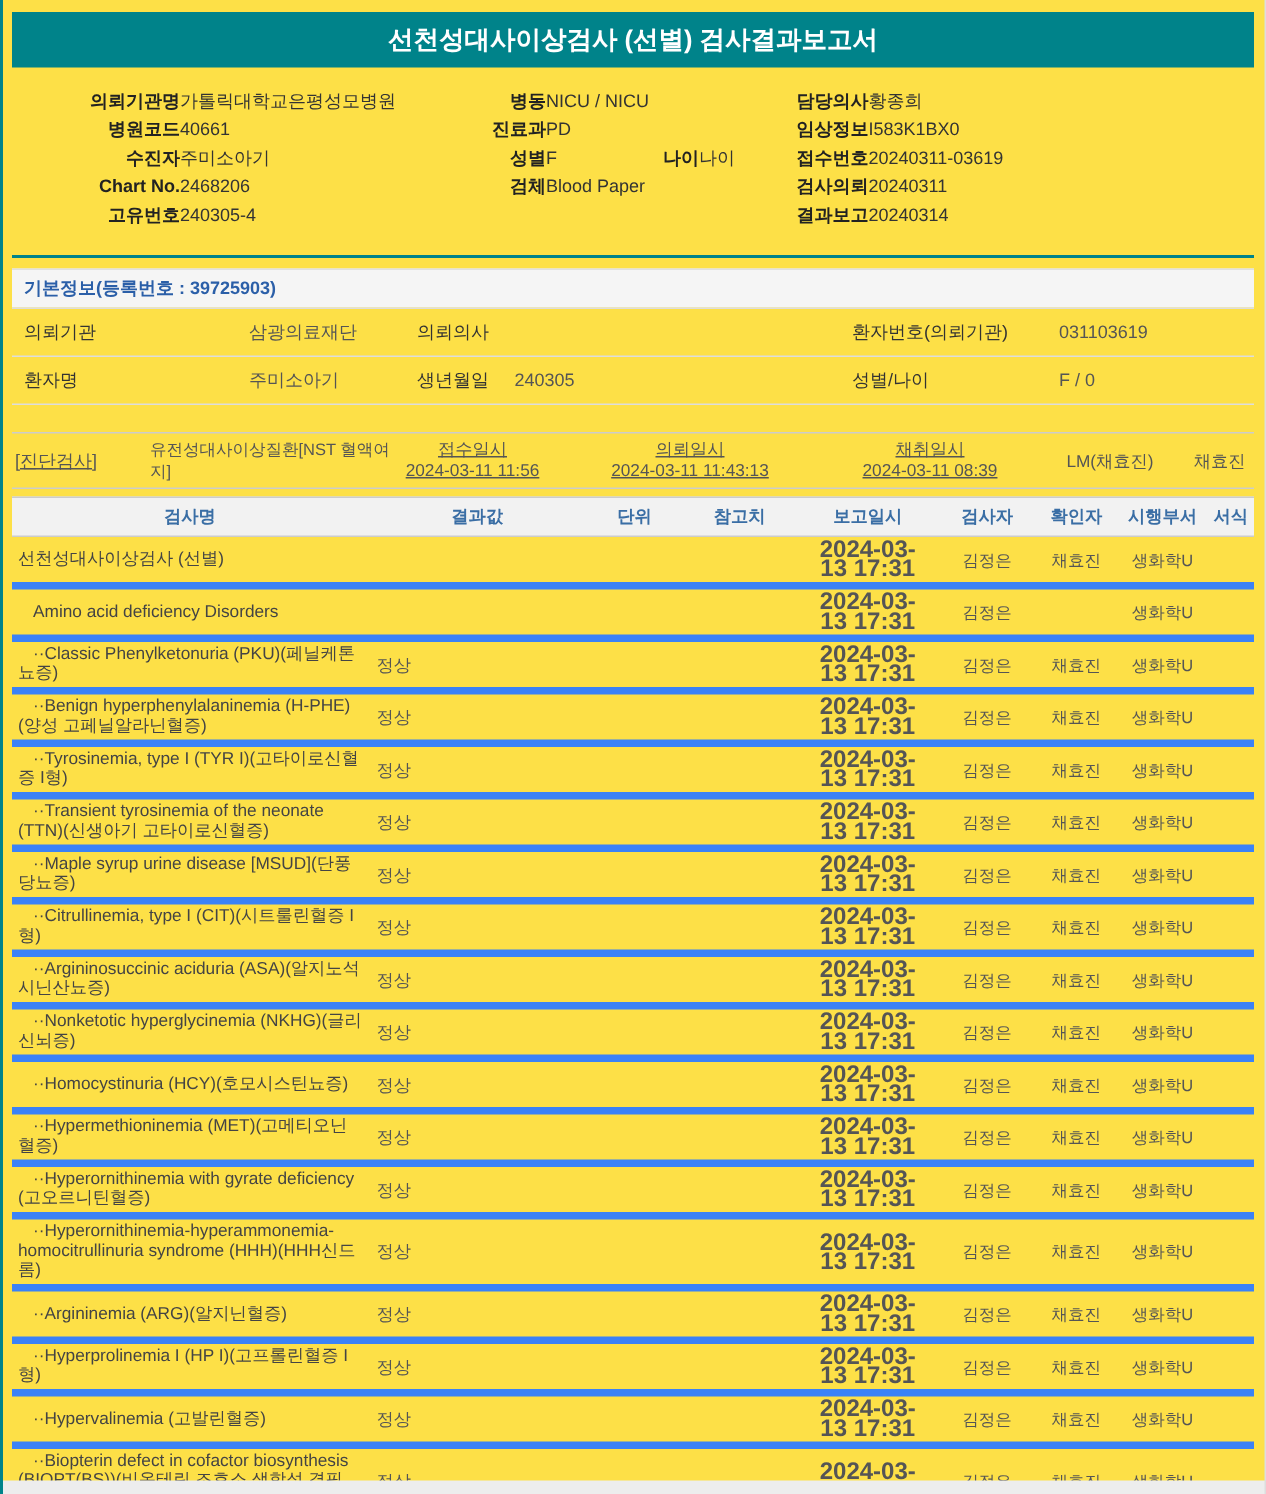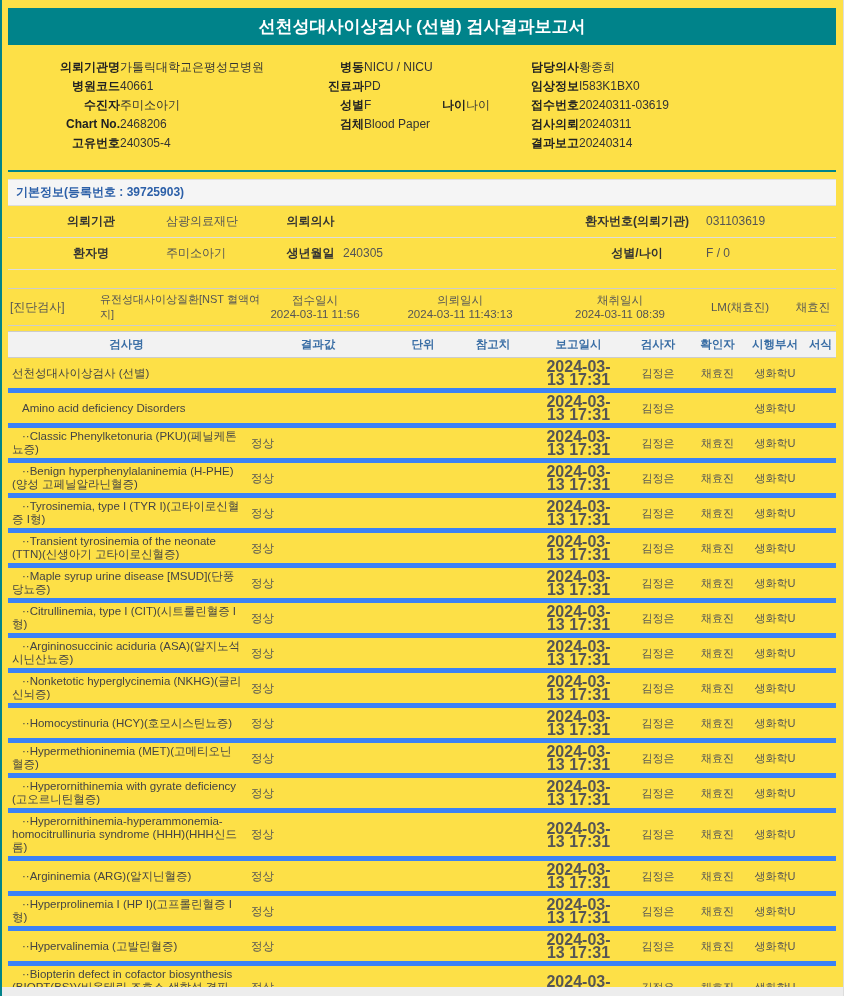--- a/index.html
+++ b/index.html
@@ -45,40 +45,40 @@
     background: #f5f5f5;
     border-top: 1px solid #e0e0e0;
     color: #2b5fa8;
     font-weight: bold;
     font-size: 12px;
     padding: 4px 8px;
   }
   .basic-table { margin: 0 8px; font-size: 12px; }
   .bi-row { display:flex; border-top: 1px solid #ddd; padding: 8px 0 8px 8px; line-height: 15px; }
   .bi-row:last-child { border-bottom: 1px solid #ddd; }
-  .bi-lbl { font-weight: bold; color: #333; text-align: center; }
+  .bi-lbl { font-weight: normal; color: #333; }
   .bi-val { color: #555; }
   .bi-l0 { width: 150px; } .bi-v0 { width: 112px; }
   .bi-l1 { width: 65px; }  .bi-v1 { width: 225px; }
   .bi-l2 { width: 138px; } .bi-v2 { flex: 1; }
 
   .order-bar {
     margin: 18px 8px 0 8px;
     border-top: 1px solid #ccc;
     border-bottom: 1px solid #ccc;
     display: flex;
     align-items: center;
     font-size: 12px;
     color: #555;
     padding: 3px 0;
     min-height: 34px;
   }
-  .ob-cat { width: 92px; padding-left: 2px; }
+  .ob-cat { width: 92px; padding-left: 2px; text-decoration: underline; }
   .ob-name { width: 160px; font-size: 11px; }
-  .order-times { display:flex; }
+  .order-times { display:flex;text-decoration:underline; }
   .ob-time { text-align: center; font-size: 11.5px; line-height: 14px; }
   .ob-time0 { width: 110px; }
   .ob-time1 { width: 180px; }
   .ob-time2 { width: 140px; }
   .ob-lm { width: 100px; text-align: center; font-size: 11.5px; }
   .ob-collector { flex: 1; text-align: center; font-size: 11.5px; }
 
   .results-table { margin: 5px 8px 0 8px; font-size: 11.5px; color: #555; }
   .res-header {
     display: flex;

